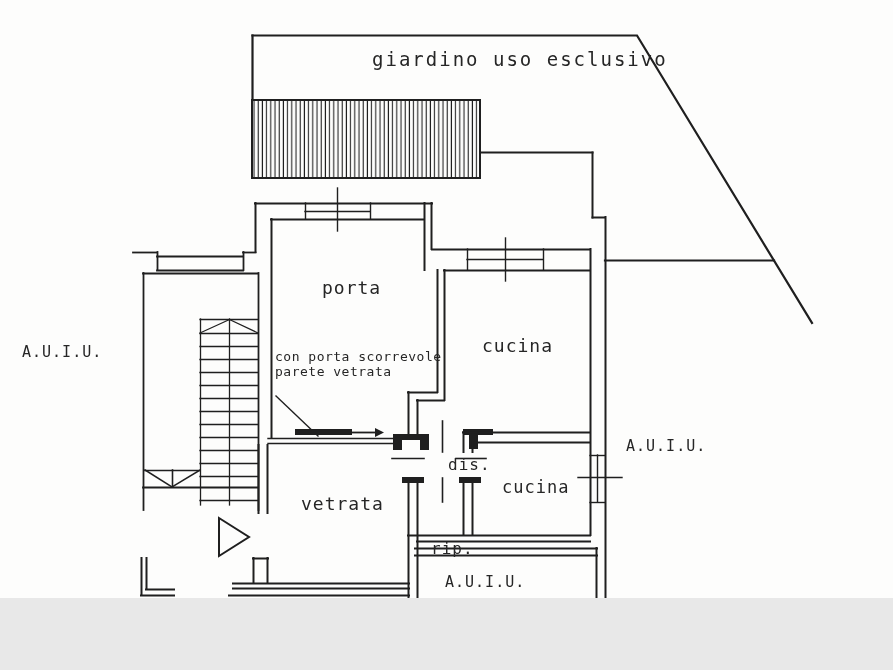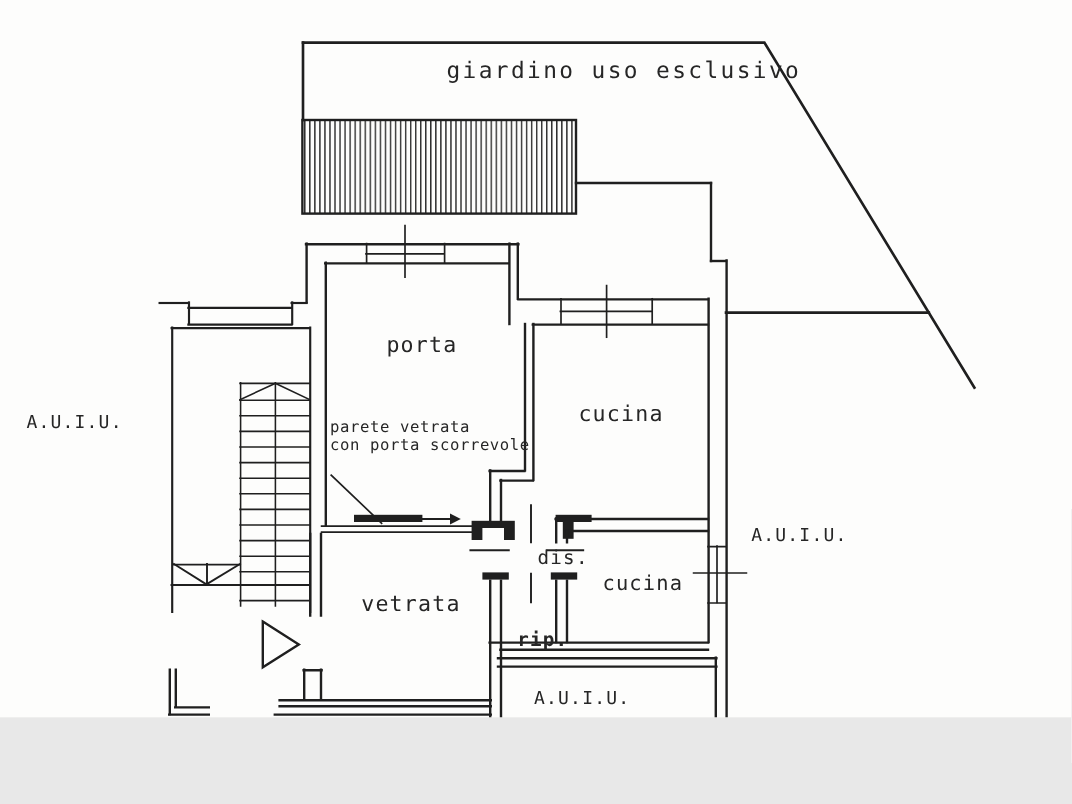--- a/index.html
+++ b/index.html
@@ -17,21 +17,21 @@
     white-space:nowrap;
     color:#262626;
     letter-spacing:1px;
     line-height:1.15;
   }
   .lbl-garden{left:372px;top:49px;font-size:19px;letter-spacing:2px;}
   .lbl-camera{left:322px;top:278px;font-size:18px;}
   .lbl-cucina{left:482px;top:336px;font-size:18px;}
   .lbl-ingresso{left:301px;top:494px;font-size:18px;}
   .lbl-dis{left:448px;top:456px;font-size:16px;}
-  .lbl-rip{left:431px;top:524px;font-size:16px;font-weight:bold;}
+  .lbl-rip{left:431px;top:540px;font-size:16px;}
   .lbl-bagno{left:502px;top:478px;font-size:17px;}
   .lbl-glasswall{left:275px;top:350px;font-size:13px;letter-spacing:0.5px;}
   .lbl-auiu-left{left:22px;top:344px;font-size:15px;}
   .lbl-auiu-right{left:626px;top:438px;font-size:15px;}
   .lbl-auiu-bottom{left:445px;top:574px;font-size:15px;}
 </style>
 </head>
 <body>
 
 <div class="stage">
@@ -220,20 +220,20 @@
   </svg>
 
   <div class="lbl lbl-garden">giardino uso esclusivo</div>
   <div class="lbl lbl-camera">porta</div>
   <div class="lbl lbl-cucina">cucina</div>
   <div class="lbl lbl-ingresso">vetrata</div>
   <div class="lbl lbl-dis">dis.</div>
   <div class="lbl lbl-rip">rip.</div>
   <div class="lbl lbl-bagno">cucina</div>
   <div class="lbl lbl-glasswall">
+    <div>con porta scorrevole</div>
     <div>parete vetrata</div>
-    <div>con porta scorrevole</div>
   </div>
   <div class="lbl lbl-auiu-left">A.U.I.U.</div>
   <div class="lbl lbl-auiu-right">A.U.I.U.</div>
   <div class="lbl lbl-auiu-bottom">A.U.I.U.</div>
 
 </div>
 
 </body></html>

